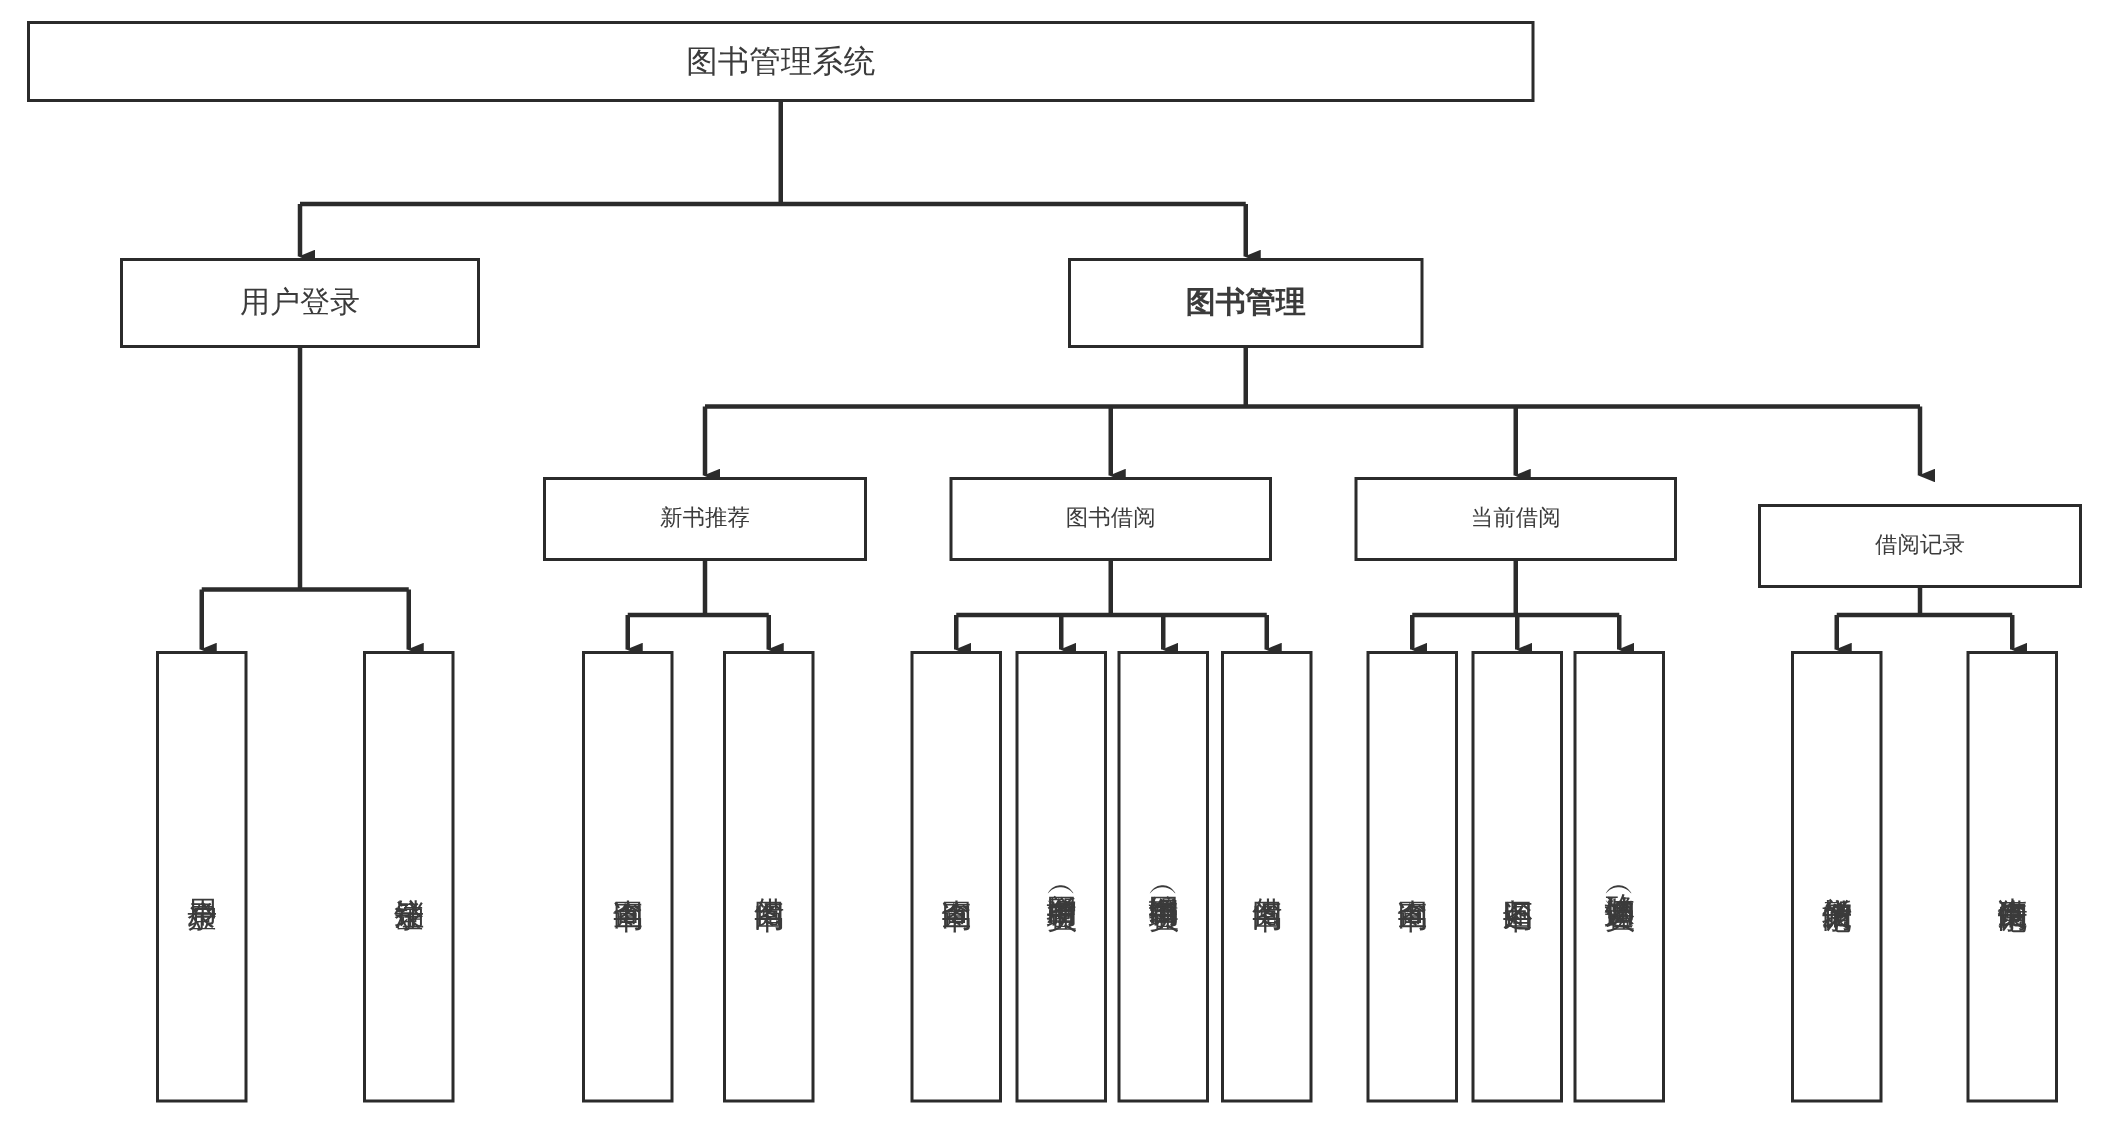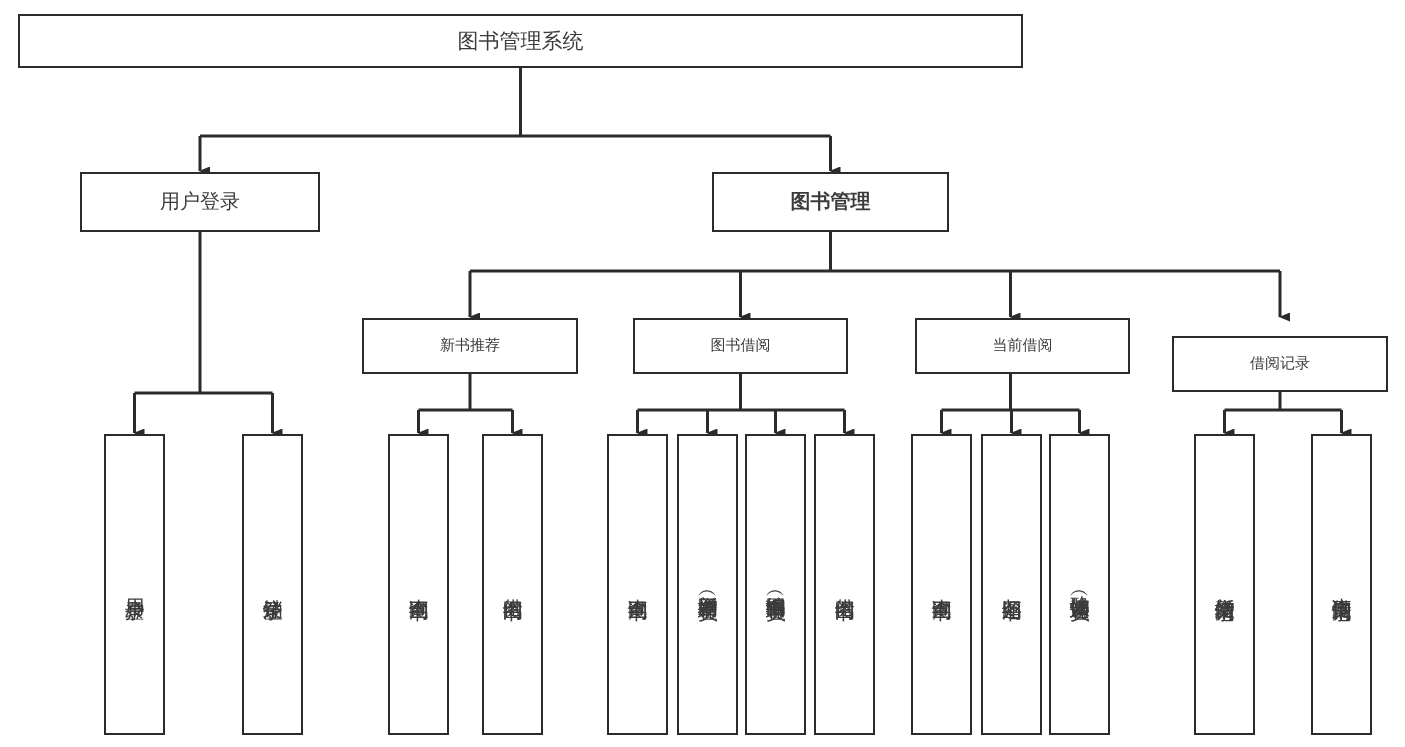--- a/index.html
+++ b/index.html
@@ -132,21 +132,21 @@
   <div class="node node-l2" id="geo-l2-1" style="left: 712px; top: 172px; width: 237px; height: 60px; font-weight: bold;">
     <span>图书管理</span>
   </div>
 
   <div class="node node-l3" id="geo-l3-0" style="left: 362px; top: 318px; width: 216px; height: 56px;">
     <span>新书推荐</span>
   </div>
   <div class="node node-l3" id="geo-l3-1" style="left: 633px; top: 318px; width: 215px; height: 56px;">
     <span>图书借阅</span>
   </div>
-  <div class="node node-l3" id="geo-l3-2" style="left: 903px; top: 318px; width: 215px; height: 56px; margin-left: 12px;">
+  <div class="node node-l3" id="geo-l3-2" style="left: 903px; top: 318px; width: 215px; height: 56px;">
     <span>当前借阅</span>
   </div>
   <div class="node node-l3" id="geo-l3-3" style="left: 1172px; top: 336px; width: 216px; height: 56px;">
     <span>借阅记录</span>
   </div>
 
   <div class="node node-leaf" id="geo-leaf-0" style="left: 104px; top: 434px; width: 61px; height: 301px;">
     <span class="leaf-text">用户登录</span>
   </div>
   <div class="node node-leaf" id="geo-leaf-1" style="left: 242px; top: 434px; width: 61px; height: 301px;">

